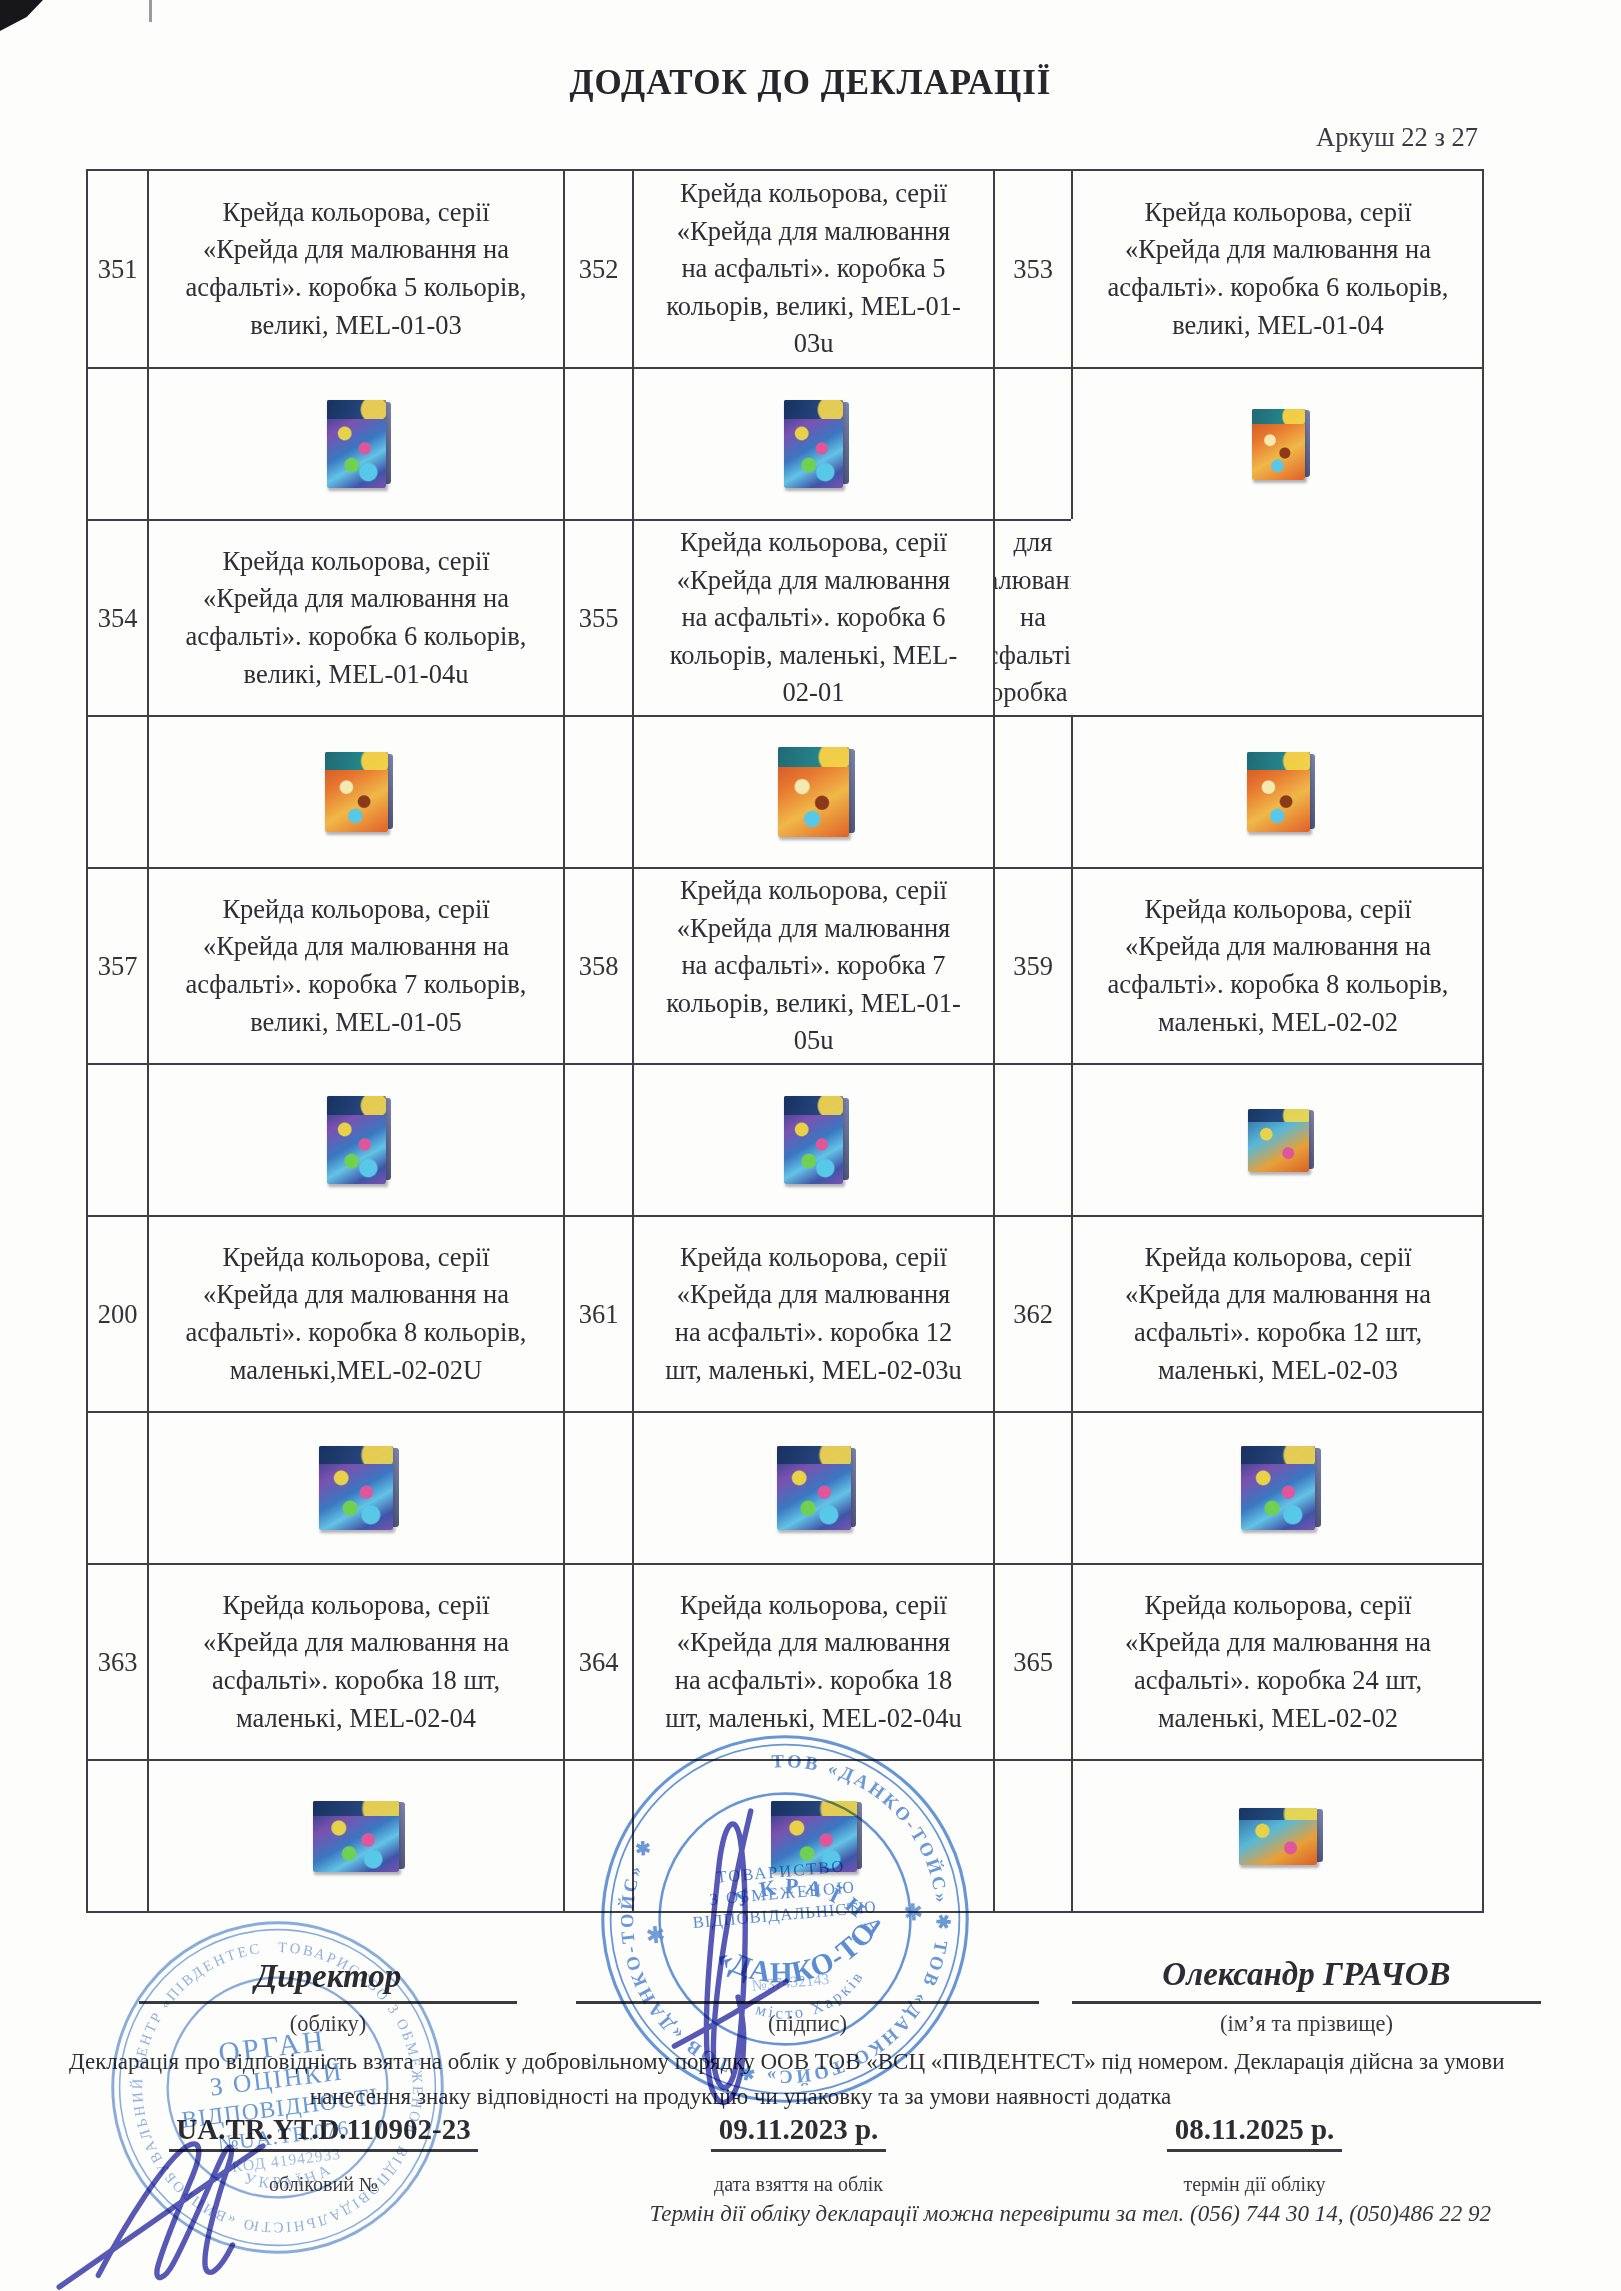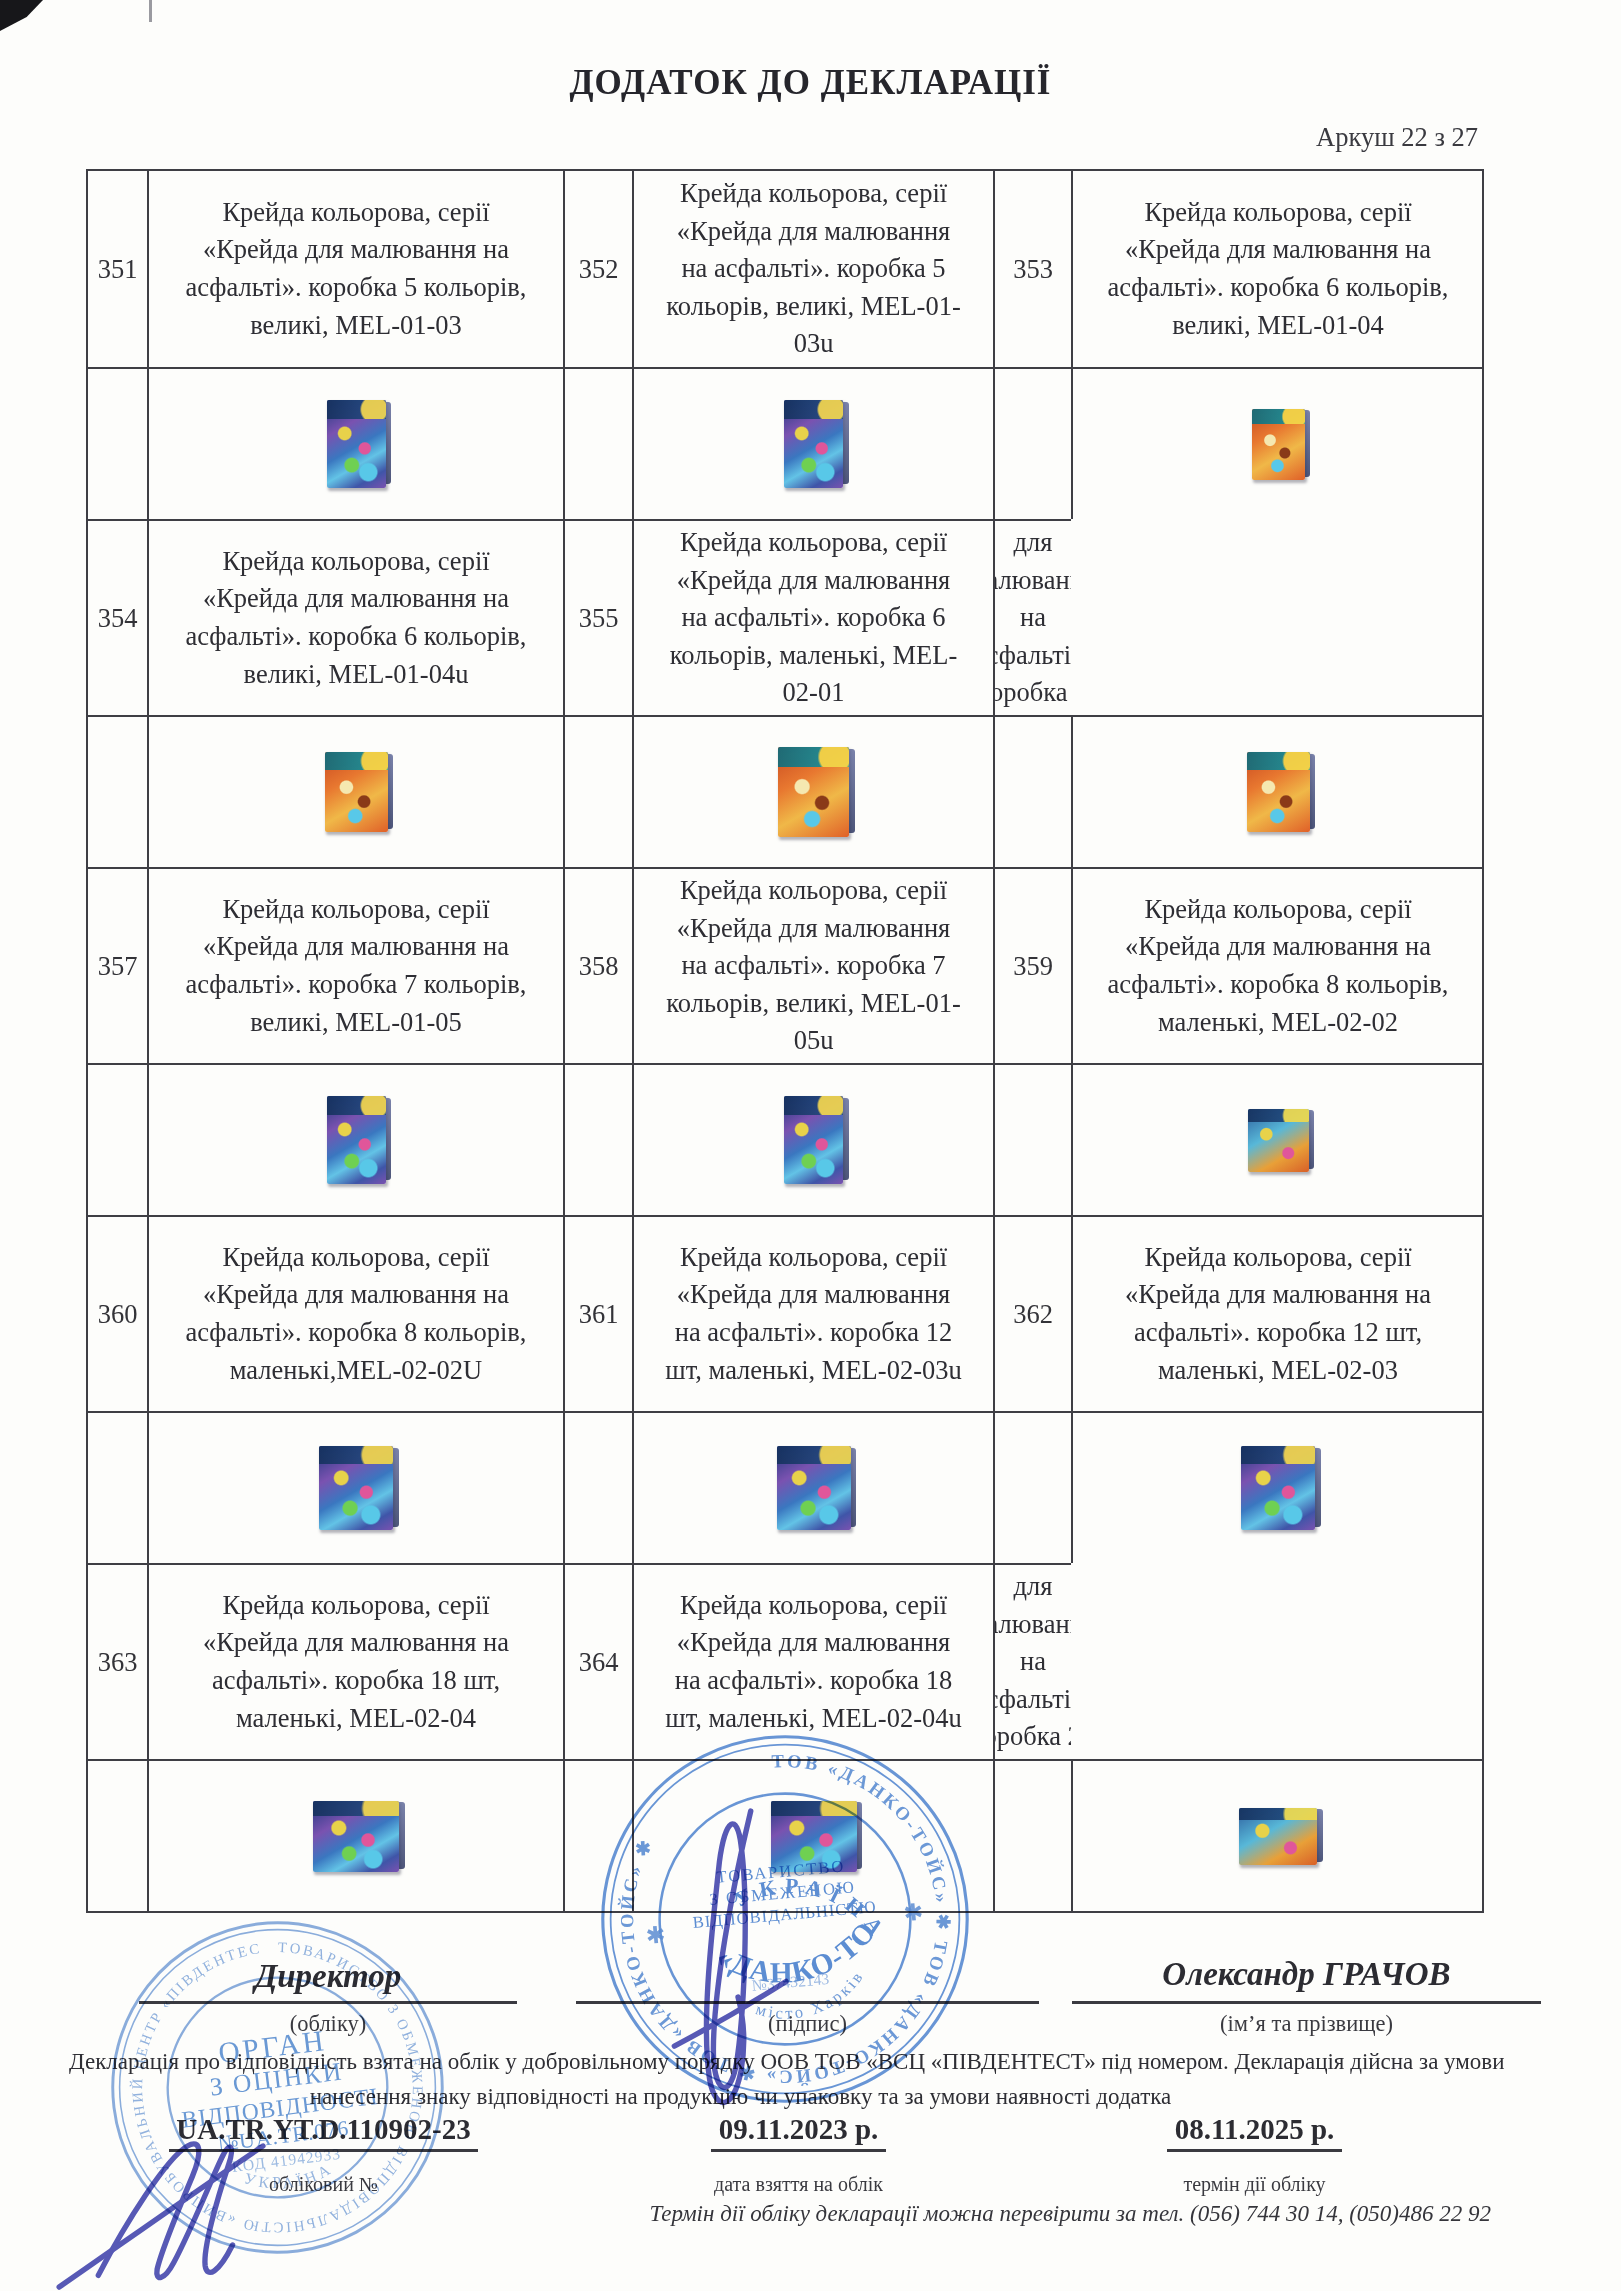--- a/index.html
+++ b/index.html
@@ -187,21 +187,21 @@
         <div class="cell num"></div>
         <div class="cell">
           <div class="thumb th-tall-blue bodyblue"></div>
         </div>
         <div class="cell num"></div>
         <div class="cell">
           <div class="thumb th-small-mix bodymix"></div>
         </div>
       </div>
       <div class="t-row text-row">
-        <div class="cell num">360</div>
+        <div class="cell num">200</div>
         <div class="cell">
           <div class="desc-text">Крейда кольорова, серії «Крейда для малювання на асфальті». коробка 8 кольорів, маленькі,MEL-02-02U</div>
         </div>
         <div class="cell num">361</div>
         <div class="cell">
           <div class="desc-text">Крейда кольорова, серії «Крейда для малювання на асфальті». коробка 12 шт, маленькі, MEL-02-03u</div>
         </div>
         <div class="cell num">362</div>
         <div class="cell">
           <div class="desc-text">Крейда кольорова, серії «Крейда для малювання на асфальті». коробка 12 шт, маленькі, MEL-02-03</div>
@@ -223,20 +223,21 @@
       </div>
       <div class="t-row text-row">
         <div class="cell num">363</div>
         <div class="cell">
           <div class="desc-text">Крейда кольорова, серії «Крейда для малювання на асфальті». коробка 18 шт, маленькі, MEL-02-04</div>
         </div>
         <div class="cell num">364</div>
         <div class="cell">
           <div class="desc-text">Крейда кольорова, серії «Крейда для малювання на асфальті». коробка 18 шт, маленькі, MEL-02-04u</div>
         </div>
+        <div class="cell num">365</div>
         <div class="cell">
           <div class="desc-text">Крейда кольорова, серії «Крейда для малювання на асфальті». коробка 24 шт, маленькі, MEL-02-02</div>
         </div>
       </div>
       <div class="t-row image-row">
         <div class="cell num"></div>
         <div class="cell">
           <div class="thumb th-wide-blue-lg bodyblue"></div>
         </div>
         <div class="cell num"></div>

